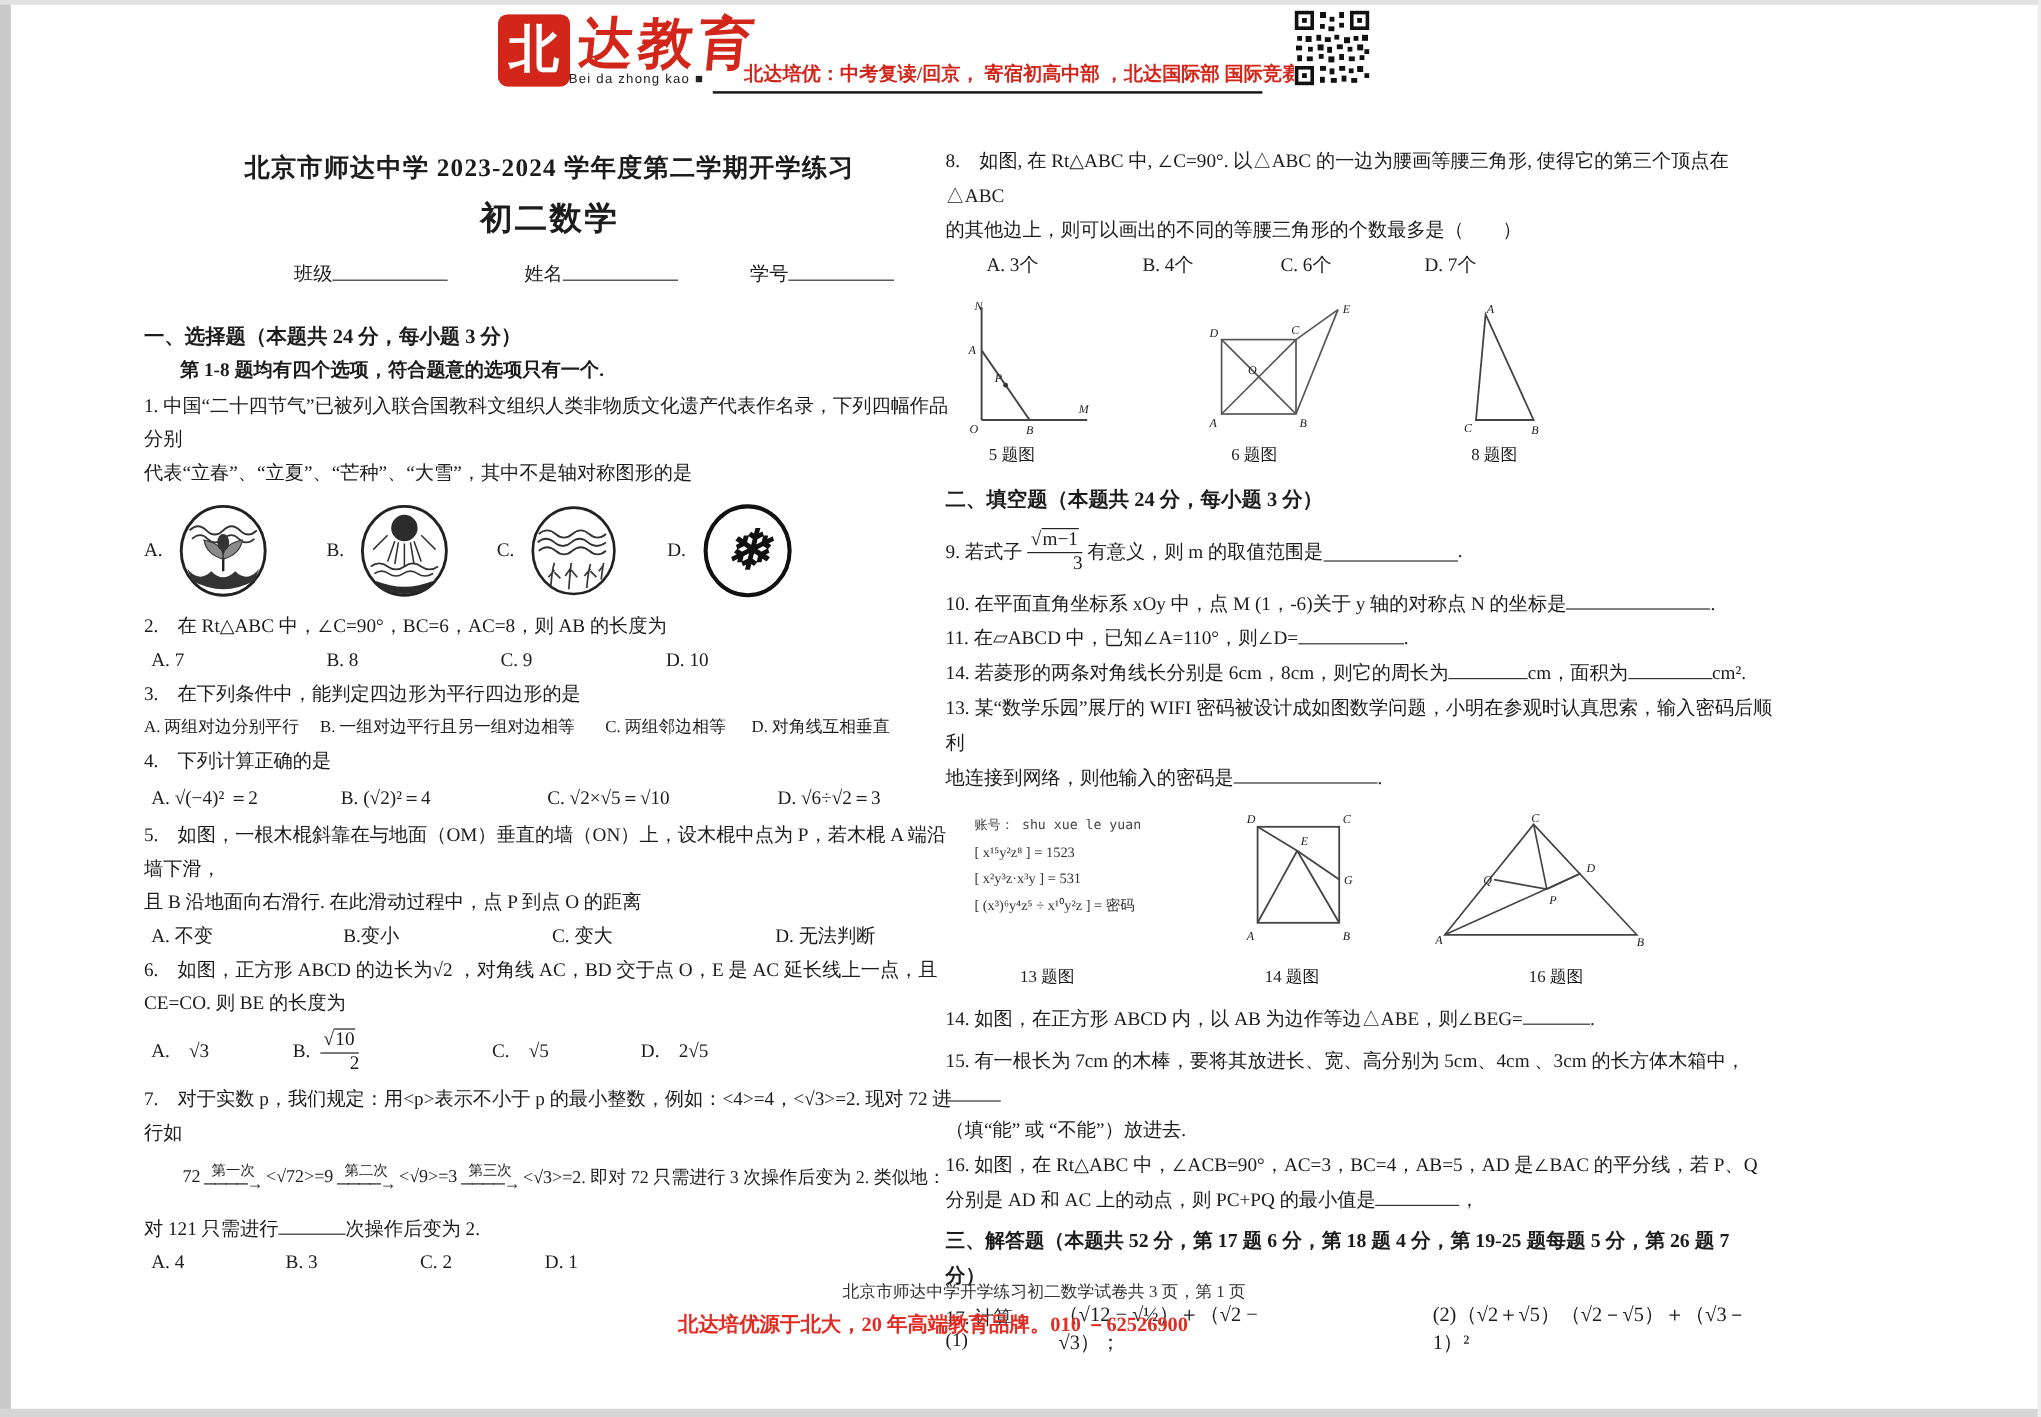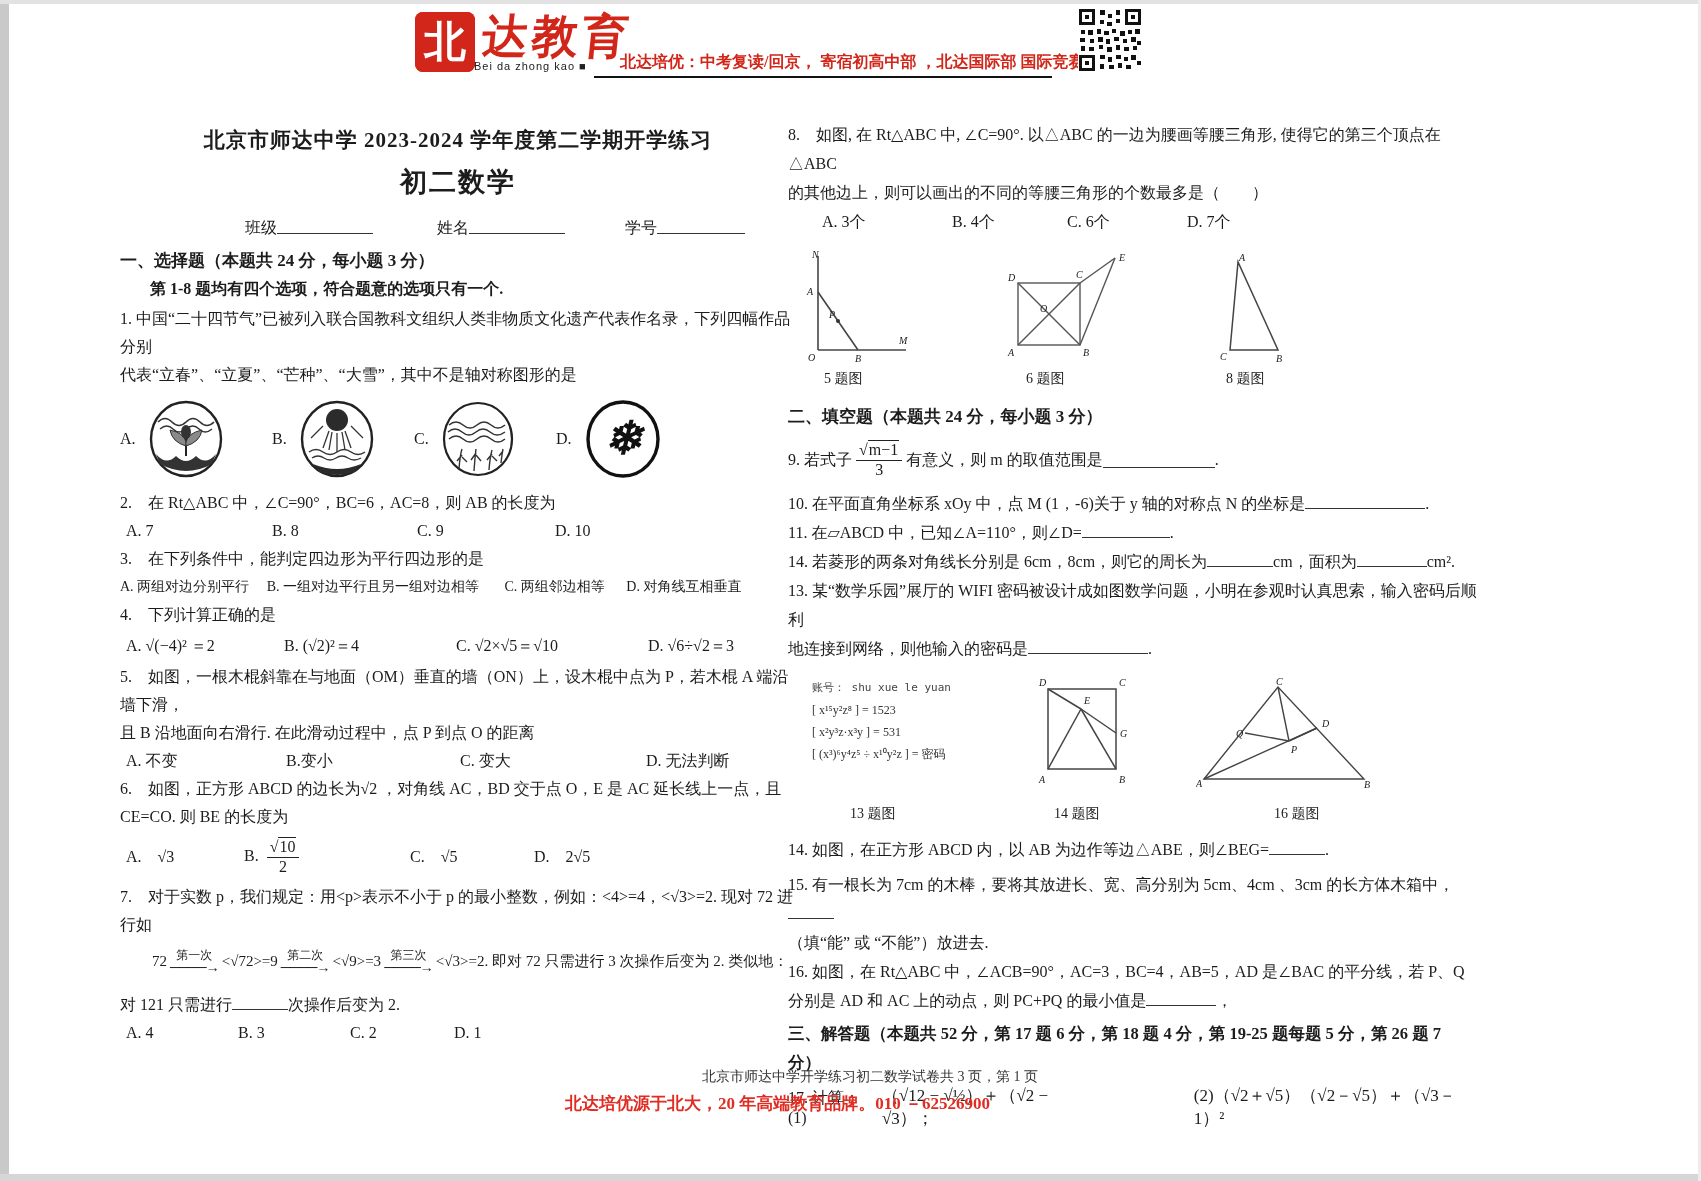--- a/index.html
+++ b/index.html
@@ -24,26 +24,26 @@
 
   
   .col-left{position:absolute;left:120px;top:126px;width:676px;}
   .col-right{position:absolute;left:788px;top:120px;width:690px;}
   .ln{font-size:16px;line-height:28px;}
   .rln{font-size:16px;line-height:29px;}
   .bold{font-weight:bold;}
   .center{text-align:center;}
   .t1{font-size:21px;font-weight:bold;letter-spacing:1px;}
   .t2{font-size:27px;font-weight:bold;margin-top:10px;letter-spacing:2px;}
-  .fields{display:flex;margin-top:18px;margin-bottom:8px;font-size:16px;}
+  .fields{display:flex;margin-top:18px;margin-bottom:28px;font-size:16px;}
   .blank{display:inline-block;border-bottom:1.4px solid #333;height:15px;vertical-align:baseline;}
   .opts{display:flex;align-items:center;}
   .opts>span{display:inline-block;}
   .indent{padding-left:30px;}
-  .frac{display:inline-flex;flex-direction:column;align-items:center;vertical-align:middle;
+  .frac{display:inline-flex;flex-direction:column;align-items:flex-end;vertical-align:middle;
         line-height:1.15;margin:0 4px;}
   .frac .num{padding:0 3px;border-bottom:1.2px solid #222;}
   .rad{border-top:1.2px solid #222;padding:0 1px;}
   .chain{display:flex;align-items:center;font-size:15px;margin-top:10px;padding-left:32px;}
   .step{display:inline-flex;flex-direction:column;align-items:center;margin:0 3px;}
   .steplab{font-size:12px;line-height:13px;color:#222;}
   .steparrow{line-height:12px;letter-spacing:-1px;font-size:14px;}
   .figrow{position:relative;width:100%;}
   .figcap{position:absolute;font-size:14px;}
   svg text{font-family:"Liberation Serif",serif;font-style:italic;}

